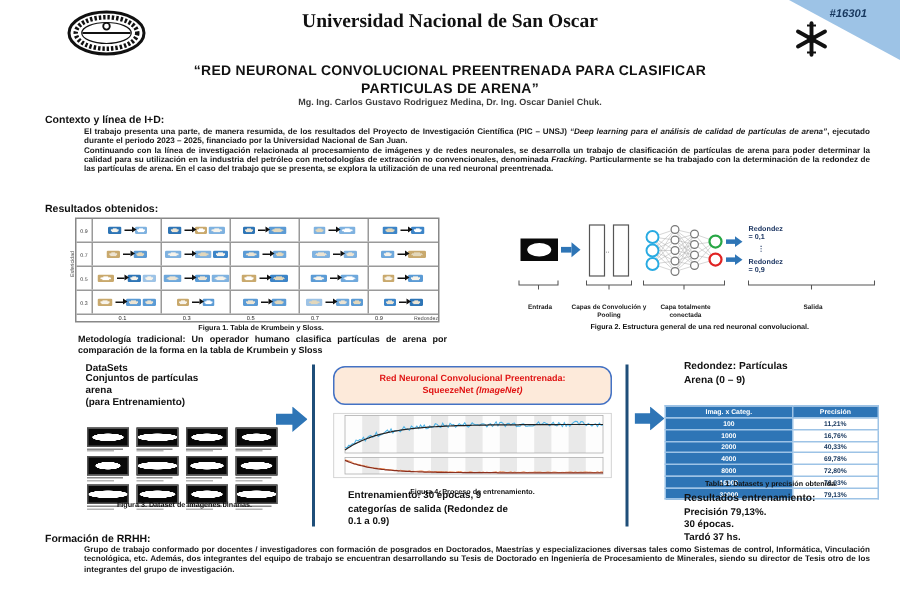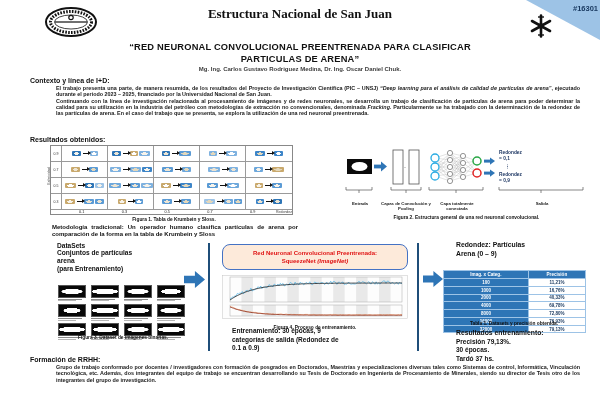--- a/index.html
+++ b/index.html
@@ -2,22 +2,22 @@
 <html><head>
 <meta charset="utf-8">
 <style>
   html,body{margin:0;padding:0;background:#fff;}
   .poster{position:relative;width:600px;height:400px;background:#fff;overflow:hidden;
           font-family:"Liberation Sans",sans-serif;color:#111;}
 
   
   .badge{position:absolute;top:0;right:0;width:74px;height:40px;background:#9dc3e6;
          clip-path:polygon(0 0,100% 0,100% 100%);}
-  .badge-text{position:absolute;top:4px;right:2px;font-size:7.5px;font-weight:bold;
-              color:#17375e;}
+  .badge-text{position:absolute;top:4px;right:22px;font-size:7.5px;font-weight:bold;
+              font-style:italic;color:#17375e;}
 
   .logo{position:absolute;left:44px;top:6px;}
   .emblem{position:absolute;left:528px;top:13px;}
 
   .univ{position:absolute;left:0;right:0;top:7px;text-align:center;
         font-family:"Liberation Serif",serif;font-weight:bold;font-size:13px;line-height:1.15;}
   .univ .l2{font-size:12px;}
 
   .main-title{position:absolute;left:100px;width:400px;top:41px;text-align:center;
               font-weight:bold;font-size:9.3px;line-height:1.3;letter-spacing:.2px;}
@@ -114,21 +114,21 @@
   <div class="logo">
     <svg width="54" height="32" viewBox="0 0 54 32">
       <ellipse cx="27" cy="16" rx="25" ry="14" fill="#fff" stroke="#111" stroke-width="2"></ellipse>
       <ellipse cx="27" cy="16" rx="20.5" ry="10.5" fill="none" stroke="#111" stroke-width="3" stroke-dasharray="1.6,1.3"></ellipse>
       <ellipse cx="27" cy="16" rx="16.5" ry="7" fill="#fff" stroke="#111" stroke-width="0.8"></ellipse>
       <line x1="11" y1="16" x2="43" y2="16" stroke="#111" stroke-width="1.2"></line>
       <circle cx="27" cy="11.5" r="2.2" fill="none" stroke="#111" stroke-width="1.2"></circle>
     </svg>
   </div>
   <div class="univ">
-    <div>Estructura Nacional de San Juan</div>
+    <div>Universidad Nacional de San Oscar</div>
   </div>
   <div class="emblem">
     <svg width="26" height="26" viewBox="0 0 26 26">
       <g stroke="#111" stroke-width="2.6" stroke-linecap="round">
         <line x1="13" y1="2.5" x2="13" y2="23.5"></line>
         <line x1="4" y1="8" x2="22" y2="18"></line>
         <line x1="4" y1="18" x2="22" y2="8"></line>
       </g>
       <g stroke="#111" stroke-width="1.4">
         <line x1="10" y1="4" x2="16" y2="4"></line>

